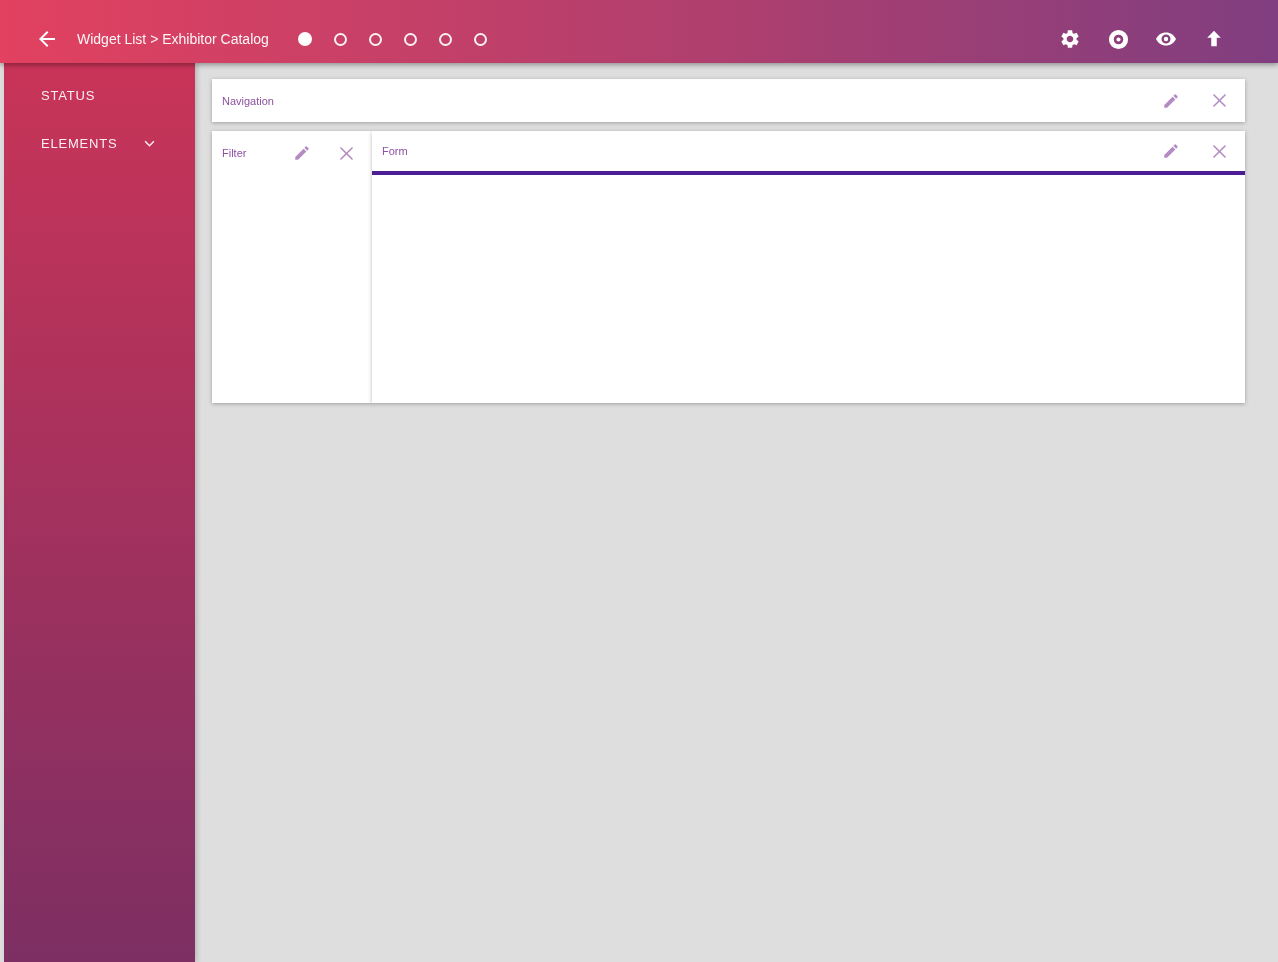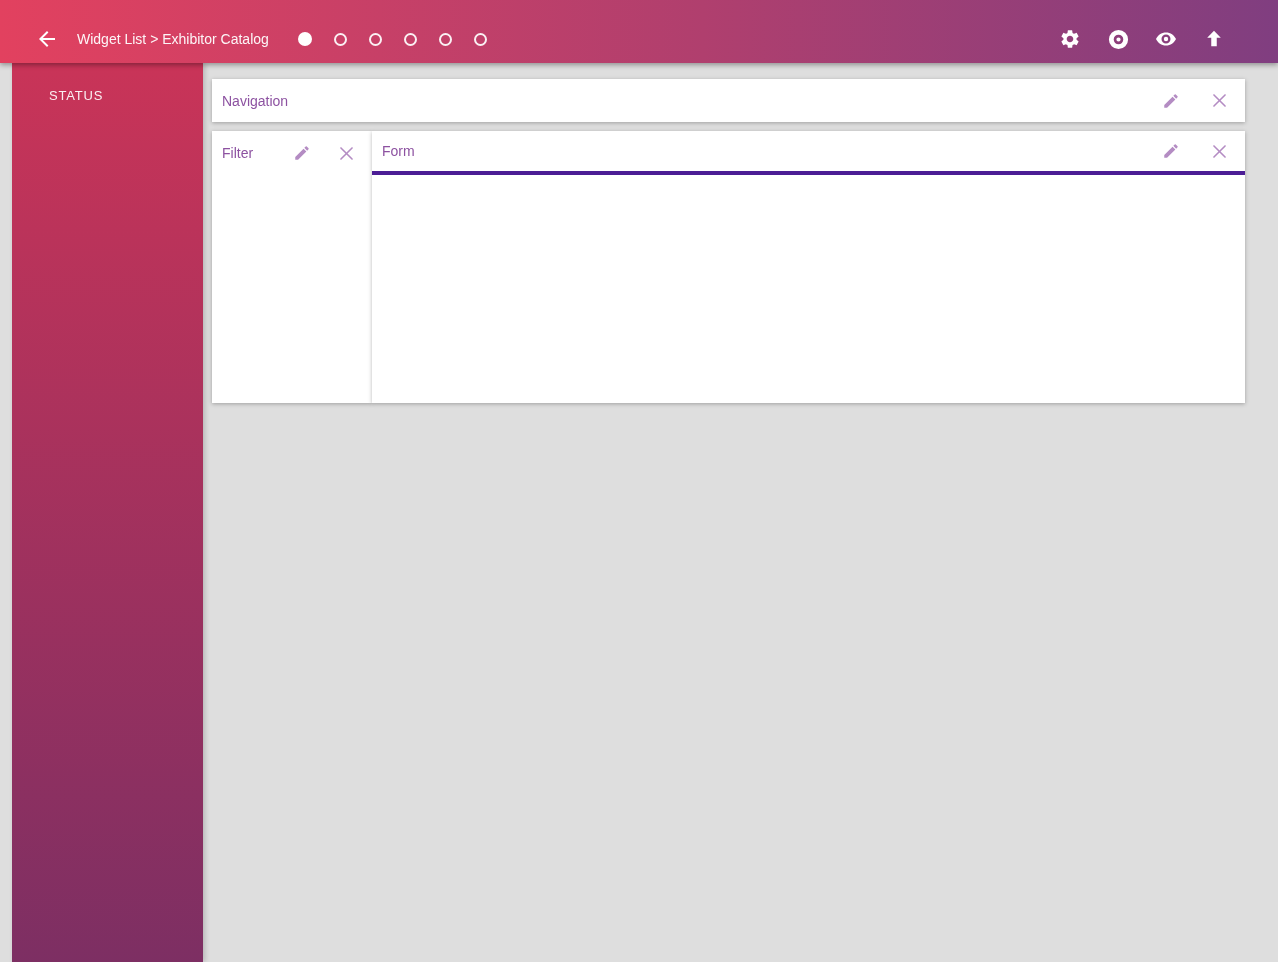--- a/index.html
+++ b/index.html
@@ -31,41 +31,41 @@
   .step-dot {
     width:13px; height:13px; border-radius:50%;
     border:2px solid rgba(255,255,255,0.92); flex:none; cursor:pointer;
   }
   .step-dot.active { width:14px; height:14px; border:none; background:#fff; }
   .topbar-spacer { flex:1; }
   .topbar-actions { display:flex; align-items:center; gap:24px; }
 
   
   .sidebar {
-    position:absolute; top:63px; left:12px; bottom:0; width:191px;
+    position:absolute; top:63px; left:4px; bottom:0; width:191px;
     background:linear-gradient(to bottom, #c93458 0%, #7d2f63 100%);
     box-shadow:2px 0 5px rgba(0,0,0,0.18);
     z-index:20; padding-top:8px;
   }
   .side-item {
     height:48px; display:flex; align-items:center; justify-content:space-between;
     padding:0 38px 0 37px; cursor:pointer;
     color:rgba(255,255,255,0.92); font-size:13px; letter-spacing:0.8px;
   }
 
   
   .main { position:absolute; top:63px; left:191px; right:0; bottom:0; overflow:hidden; }
   .panel {
     background:#ffffff; box-shadow:0 1px 4px rgba(0,0,0,0.28);
   }
   .panel-header {
     height:44px; display:flex; align-items:center;
     padding:0 14px 0 10px;
   }
-  .panel-title { font-size:14px; color:#8d52a1; flex:1; }
+  .panel-title { font-size:11px; color:#8d52a1; flex:1; }
   .panel-actions { display:flex; align-items:center; }
   .panel-actions .icon-btn { width:24px; height:24px; }
   .nav-panel {
     margin:16px 33px 0 21px; height:43px;
     display:flex; align-items:center; padding:0 14px 0 10px;
   }
   .nav-panel .panel-actions .icon-btn:first-child,
   .panel-actions .icon-btn:first-child { margin-right:24px; }
   .filter-panel .panel-actions .icon-btn:first-child { margin-right:20px; }
   .widget-row { margin:9px 33px 0 21px; display:flex; height:272px; }
@@ -126,20 +126,28 @@
             <path fill="#ffffff" d="M12 3 4.6 10.6h4.4V20h6v-9.4h4.4z"></path>
           </svg>
       </span>
     </button>
   </div>
 </header>
 
 <nav class="sidebar">
   <div class="side-item">
     <span>STATUS</span>
+  </div>
+  <div class="side-item">
+    <span>ELEMENTS</span>
+    <span style="display:flex;">
+      <svg width="15" height="15" viewBox="0 0 24 24">
+          <polyline points="5 8.5 12 15.5 19 8.5" fill="none" stroke="rgba(255,255,255,0.92)" stroke-width="2.4"></polyline>
+        </svg>
+    </span>
   </div>
 </nav>
 
 <main class="main">
 
   <section class="panel nav-panel">
     <span class="panel-title">Navigation</span>
     <div class="panel-actions">
       <button class="icon-btn">
         <span style="display:flex;">

